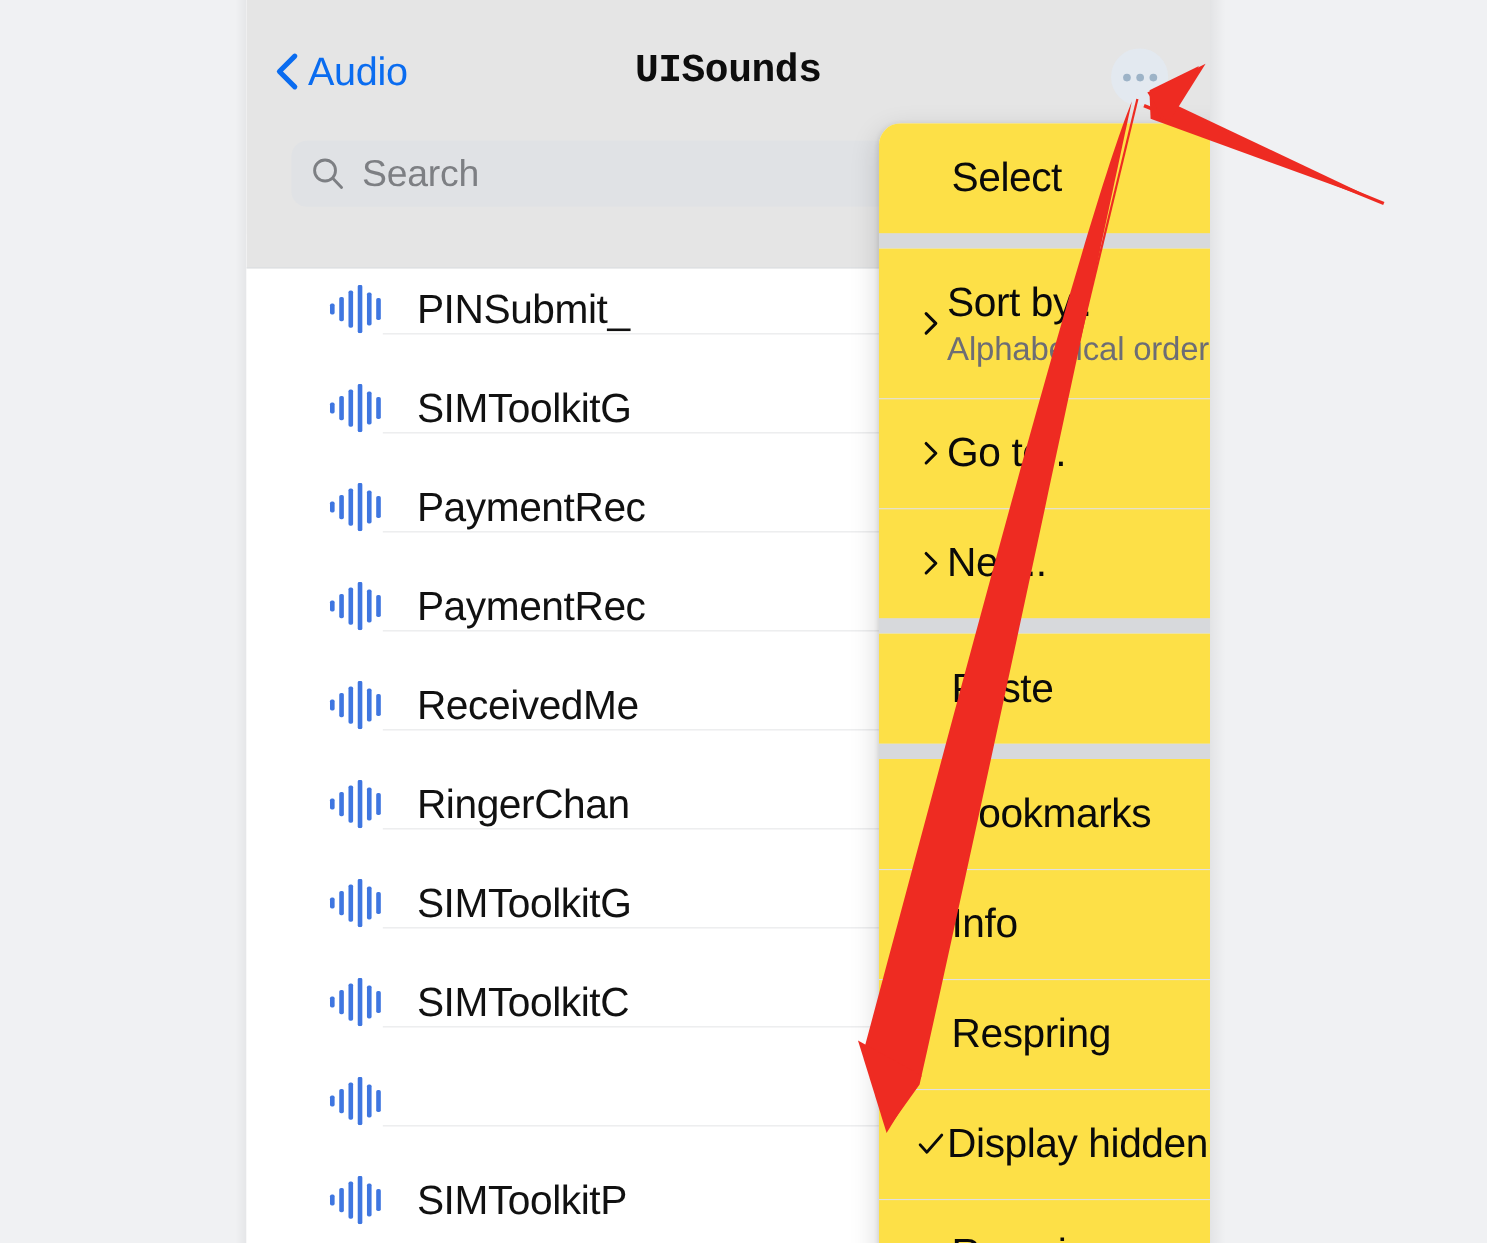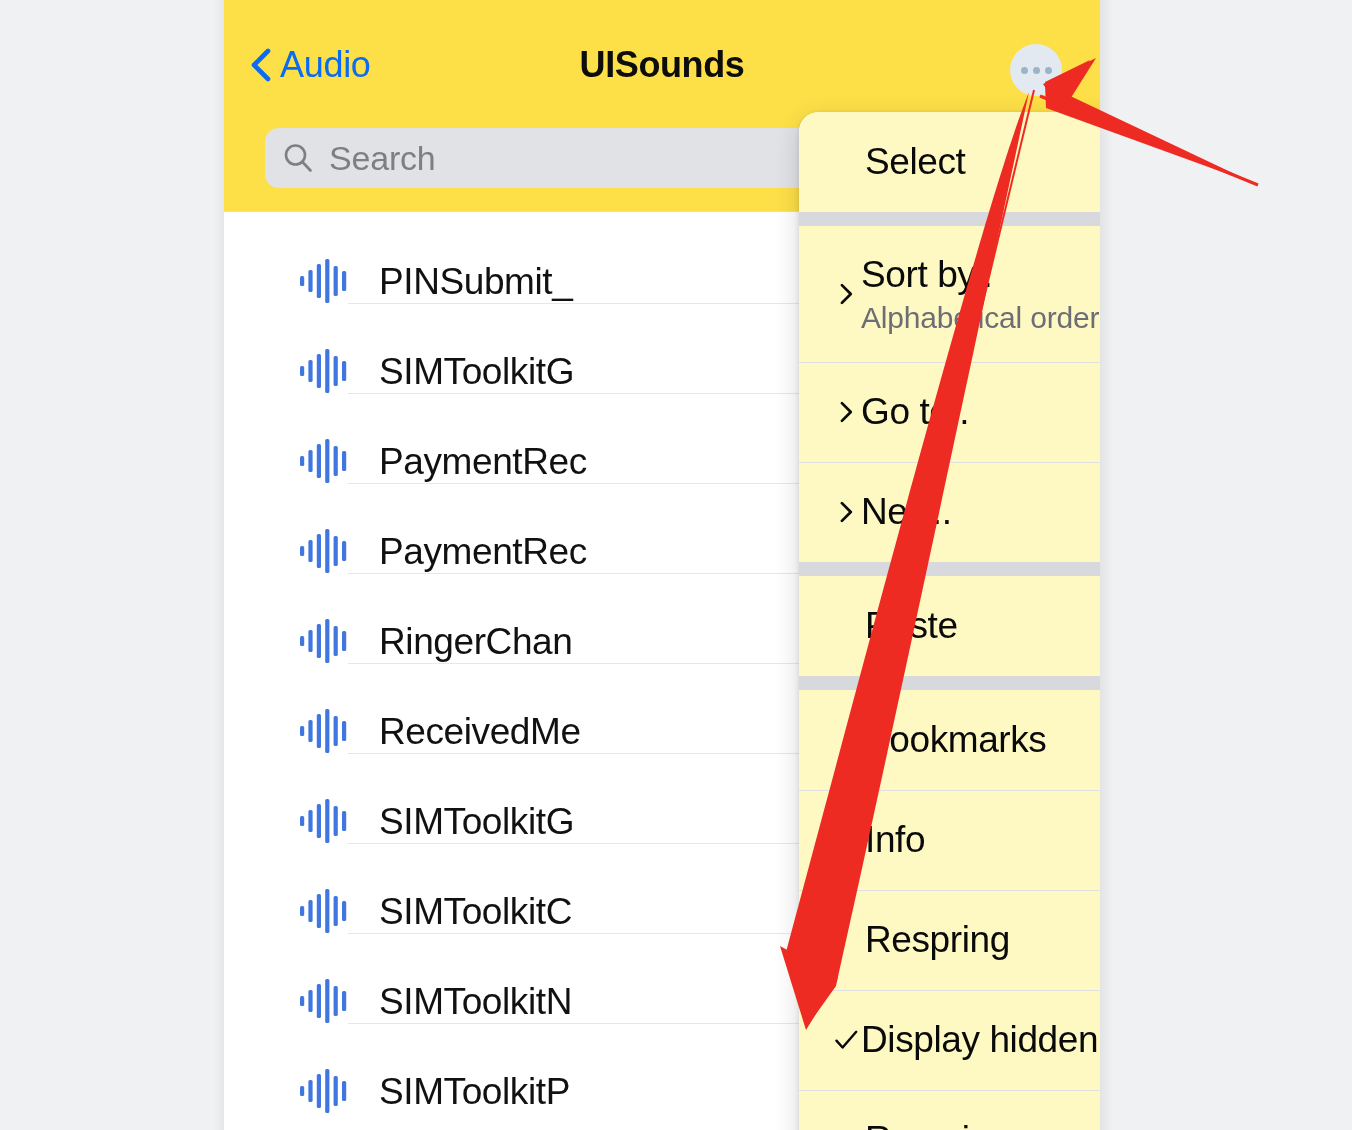--- a/index.html
+++ b/index.html
@@ -21,34 +21,34 @@
     position:absolute; left:214px; top:0; width:12px; height:1130px;
     background: linear-gradient(to right, rgba(0,0,0,0.0), rgba(0,0,0,0.055));
   }
   .device-shadow-r {
     position:absolute; left:1100px; top:0; width:14px; height:1130px;
     background: linear-gradient(to left, rgba(0,0,0,0.0), rgba(0,0,0,0.055));
   }
 
   
   .navbar {
-    position:absolute; left:0; top:0; width:876px; height:212px;
-    background:#fde047;
+    position:absolute; left:0; top:0; width:876px; height:244px;
+    background:#e5e5e5;
     border-bottom:1px solid #dcdfe2;
   }
   .nav-back {
     position:absolute; left:24px; top:44px;
     display:flex; align-items:center; gap:6px;
     color:#0a6cf0;
   }
   .chev-back { width:26px; height:34px; flex:0 0 auto; }
   .nav-back-label { font-size:36px; letter-spacing:-0.3px; color:#0a6cf0; }
   .nav-title {
     position:absolute; left:0; top:44px; width:876px; text-align:center;
-    font-size:36px; font-weight:bold; color:#0d0d0d; letter-spacing:-0.4px;
+    font-size:36px; font-weight:bold; color:#0d0d0d; letter-spacing:-0.4px;font-family:Liberation Mono, monospace;
   }
   .nav-more {
     position:absolute; left:786px; top:44px; width:52px; height:52px;
     border-radius:50%;
     background:#e3e9f0;
     display:flex; align-items:center; justify-content:center; gap:5px;
   }
   .nav-more span { width:7px; height:7px; border-radius:50%; background:#9db3c7; display:block;}
 
   .searchbar {
@@ -78,21 +78,21 @@
     position:absolute; left:575px; top:112px; width:510px;
     border-radius:20px; overflow:hidden;
     background:#d9dbde;
     box-shadow: 0 8px 26px rgba(0,0,0,0.16), 0 1px 5px rgba(0,0,0,0.10);
   }
   .mgroup { background:#f2f2f4; }
   .mgap { height:14px; background:#d7d9dc; }
   .mrow {
     position:relative; display:flex; align-items:center;
     min-height:100px; padding:0 28px 0 32px;
-    background:#fef9c3;
+    background:#fde047;
   }
   .mrow + .mrow::before {
     content:""; position:absolute; left:0; right:0; top:0; height:1px; background:#e0e0e3;
   }
   .mrow .lead { width:30px; flex:0 0 auto; display:flex; align-items:center; }
   .mrow .mtextwrap { flex:1 1 auto; display:flex; flex-direction:column; justify-content:center; }
   .mlabel { font-size:37px; color:#0a0a0a; letter-spacing:-0.4px; line-height:1.18; }
   .msub { font-size:30px; color:#6d6d75; letter-spacing:-0.2px; margin-top:4px; }
   .mrow .trail { width:56px; flex:0 0 auto; display:flex; align-items:center; justify-content:center; }
   .mrow.noindent { padding-left:66px; }
@@ -163,44 +163,44 @@
         <div class="file-row">
           <span class="wave"><svg viewBox="0 0 44 44" width="58" height="44">
               <rect x="4.0" y="17.0" width="4.2" height="10" rx="1.6" fill="#3f76e0"></rect>
               <rect x="12.4" y="11.0" width="4.2" height="22" rx="1.6" fill="#3f76e0"></rect>
               <rect x="20.8" y="5.0" width="4.2" height="34" rx="1.6" fill="#3f76e0"></rect>
               <rect x="29.2" y="0.0" width="4.2" height="44" rx="1.6" fill="#3f76e0"></rect>
               <rect x="37.6" y="7.0" width="4.2" height="30" rx="1.6" fill="#3f76e0"></rect>
               <rect x="46.0" y="12.0" width="4.2" height="20" rx="1.6" fill="#3f76e0"></rect>
               <rect x="54.4" y="17.0" width="4.2" height="10" rx="1.6" fill="#3f76e0"></rect>
             </svg></span>
+          <span class="file-name">ReceivedMe</span>
+        </div>
+        <div class="file-row">
+          <span class="wave"><svg viewBox="0 0 44 44" width="58" height="44">
+              <rect x="4.0" y="17.0" width="4.2" height="10" rx="1.6" fill="#3f76e0"></rect>
+              <rect x="12.4" y="11.0" width="4.2" height="22" rx="1.6" fill="#3f76e0"></rect>
+              <rect x="20.8" y="5.0" width="4.2" height="34" rx="1.6" fill="#3f76e0"></rect>
+              <rect x="29.2" y="0.0" width="4.2" height="44" rx="1.6" fill="#3f76e0"></rect>
+              <rect x="37.6" y="7.0" width="4.2" height="30" rx="1.6" fill="#3f76e0"></rect>
+              <rect x="46.0" y="12.0" width="4.2" height="20" rx="1.6" fill="#3f76e0"></rect>
+              <rect x="54.4" y="17.0" width="4.2" height="10" rx="1.6" fill="#3f76e0"></rect>
+            </svg></span>
           <span class="file-name">RingerChan</span>
         </div>
         <div class="file-row">
           <span class="wave"><svg viewBox="0 0 44 44" width="58" height="44">
               <rect x="4.0" y="17.0" width="4.2" height="10" rx="1.6" fill="#3f76e0"></rect>
               <rect x="12.4" y="11.0" width="4.2" height="22" rx="1.6" fill="#3f76e0"></rect>
               <rect x="20.8" y="5.0" width="4.2" height="34" rx="1.6" fill="#3f76e0"></rect>
               <rect x="29.2" y="0.0" width="4.2" height="44" rx="1.6" fill="#3f76e0"></rect>
               <rect x="37.6" y="7.0" width="4.2" height="30" rx="1.6" fill="#3f76e0"></rect>
               <rect x="46.0" y="12.0" width="4.2" height="20" rx="1.6" fill="#3f76e0"></rect>
               <rect x="54.4" y="17.0" width="4.2" height="10" rx="1.6" fill="#3f76e0"></rect>
             </svg></span>
-          <span class="file-name">ReceivedMe</span>
-        </div>
-        <div class="file-row">
-          <span class="wave"><svg viewBox="0 0 44 44" width="58" height="44">
-              <rect x="4.0" y="17.0" width="4.2" height="10" rx="1.6" fill="#3f76e0"></rect>
-              <rect x="12.4" y="11.0" width="4.2" height="22" rx="1.6" fill="#3f76e0"></rect>
-              <rect x="20.8" y="5.0" width="4.2" height="34" rx="1.6" fill="#3f76e0"></rect>
-              <rect x="29.2" y="0.0" width="4.2" height="44" rx="1.6" fill="#3f76e0"></rect>
-              <rect x="37.6" y="7.0" width="4.2" height="30" rx="1.6" fill="#3f76e0"></rect>
-              <rect x="46.0" y="12.0" width="4.2" height="20" rx="1.6" fill="#3f76e0"></rect>
-              <rect x="54.4" y="17.0" width="4.2" height="10" rx="1.6" fill="#3f76e0"></rect>
-            </svg></span>
           <span class="file-name">SIMToolkitG</span>
         </div>
         <div class="file-row">
           <span class="wave"><svg viewBox="0 0 44 44" width="58" height="44">
               <rect x="4.0" y="17.0" width="4.2" height="10" rx="1.6" fill="#3f76e0"></rect>
               <rect x="12.4" y="11.0" width="4.2" height="22" rx="1.6" fill="#3f76e0"></rect>
               <rect x="20.8" y="5.0" width="4.2" height="34" rx="1.6" fill="#3f76e0"></rect>
               <rect x="29.2" y="0.0" width="4.2" height="44" rx="1.6" fill="#3f76e0"></rect>
               <rect x="37.6" y="7.0" width="4.2" height="30" rx="1.6" fill="#3f76e0"></rect>
               <rect x="46.0" y="12.0" width="4.2" height="20" rx="1.6" fill="#3f76e0"></rect>
@@ -211,21 +211,20 @@
         <div class="file-row">
           <span class="wave"><svg viewBox="0 0 44 44" width="58" height="44">
               <rect x="4.0" y="17.0" width="4.2" height="10" rx="1.6" fill="#3f76e0"></rect>
               <rect x="12.4" y="11.0" width="4.2" height="22" rx="1.6" fill="#3f76e0"></rect>
               <rect x="20.8" y="5.0" width="4.2" height="34" rx="1.6" fill="#3f76e0"></rect>
               <rect x="29.2" y="0.0" width="4.2" height="44" rx="1.6" fill="#3f76e0"></rect>
               <rect x="37.6" y="7.0" width="4.2" height="30" rx="1.6" fill="#3f76e0"></rect>
               <rect x="46.0" y="12.0" width="4.2" height="20" rx="1.6" fill="#3f76e0"></rect>
               <rect x="54.4" y="17.0" width="4.2" height="10" rx="1.6" fill="#3f76e0"></rect>
             </svg></span>
-          <span class="file-name">SIMToolkitN</span>
         </div>
         <div class="file-row">
           <span class="wave"><svg viewBox="0 0 44 44" width="58" height="44">
               <rect x="4.0" y="17.0" width="4.2" height="10" rx="1.6" fill="#3f76e0"></rect>
               <rect x="12.4" y="11.0" width="4.2" height="22" rx="1.6" fill="#3f76e0"></rect>
               <rect x="20.8" y="5.0" width="4.2" height="34" rx="1.6" fill="#3f76e0"></rect>
               <rect x="29.2" y="0.0" width="4.2" height="44" rx="1.6" fill="#3f76e0"></rect>
               <rect x="37.6" y="7.0" width="4.2" height="30" rx="1.6" fill="#3f76e0"></rect>
               <rect x="46.0" y="12.0" width="4.2" height="20" rx="1.6" fill="#3f76e0"></rect>
               <rect x="54.4" y="17.0" width="4.2" height="10" rx="1.6" fill="#3f76e0"></rect>

